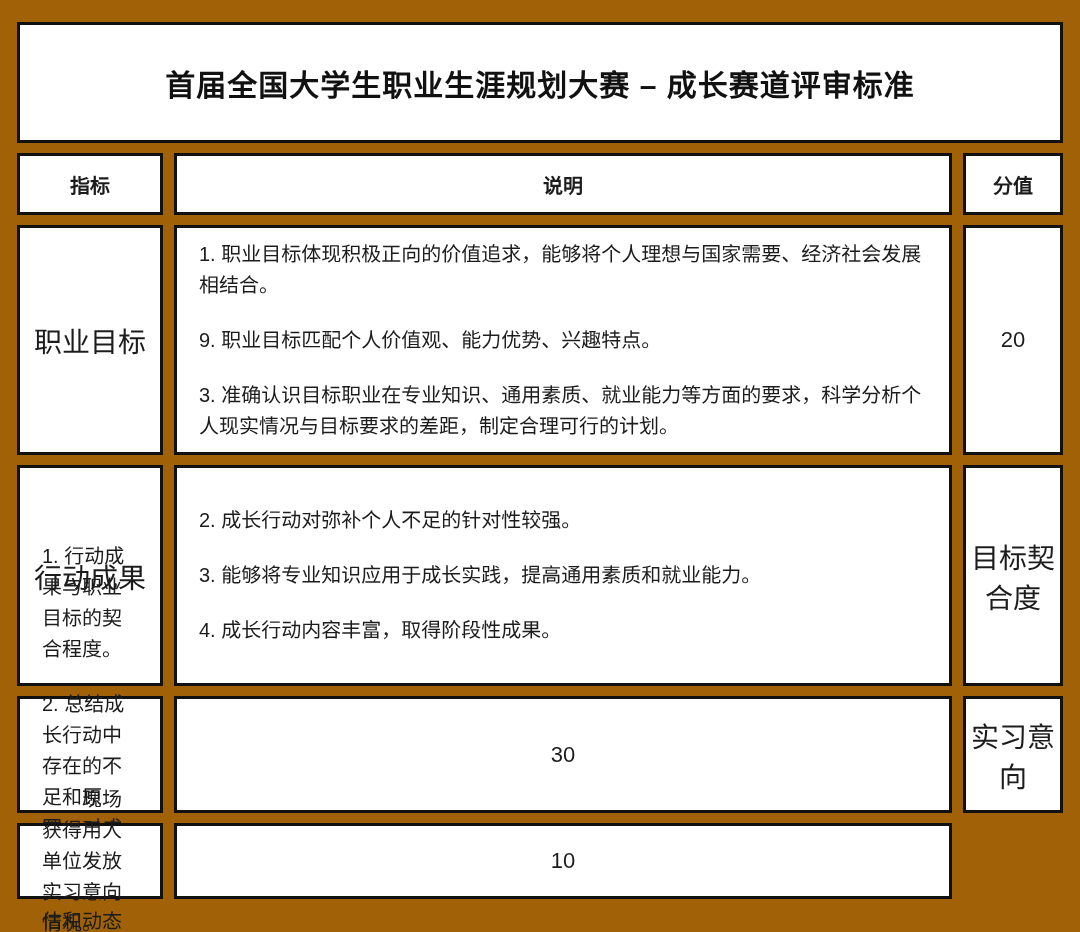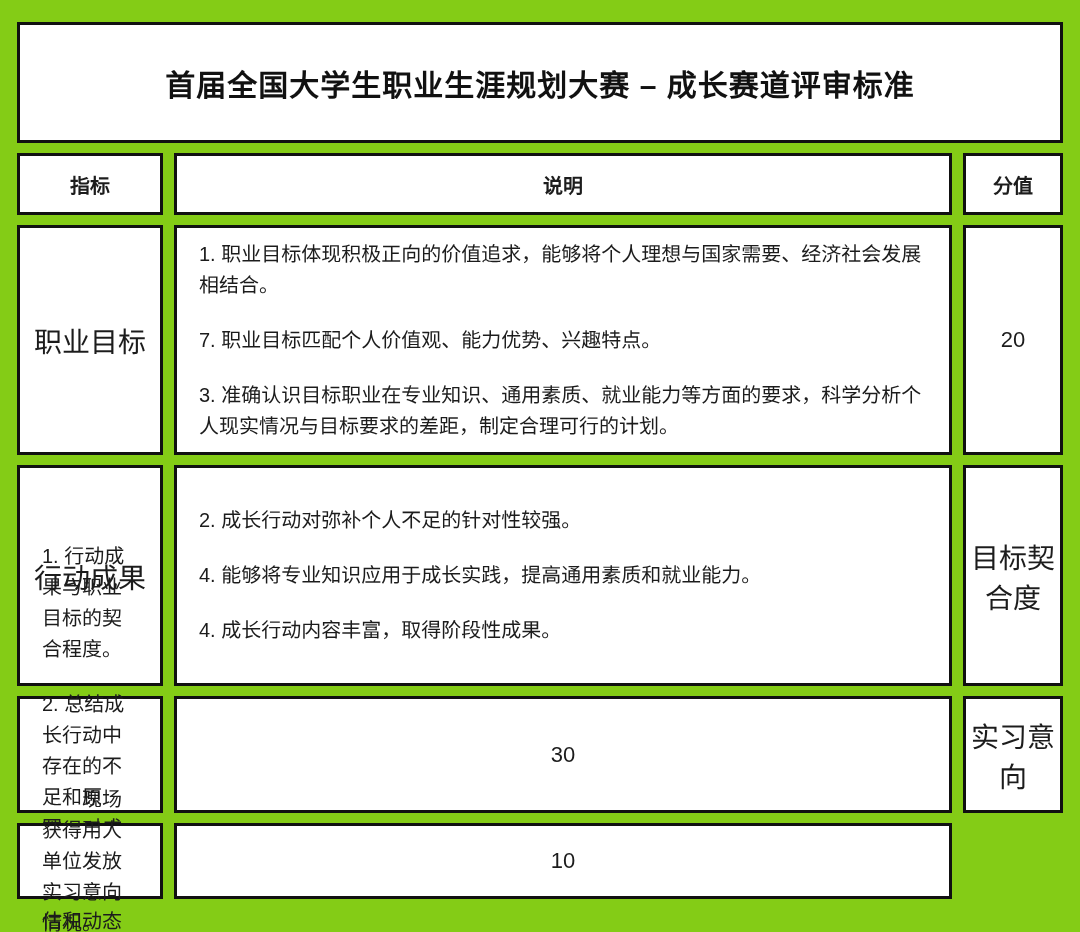--- a/index.html
+++ b/index.html
@@ -6,21 +6,21 @@
   html, body {
     width: 1080px;
     background: #ffffff;
     font-family: "Liberation Sans", "DejaVu Sans", sans-serif;
     color: #1c1c1c;
   }
   .page {
     width: 1080px;
     height: 932px;
     padding: 22px 17px 24px 17px;
-    background: #84cc16;
+    background: #a16207;
   }
   .title-box {
     height: 121px;
     border: 3px solid #111111;
     display: flex;
     align-items: center;
     justify-content: center;
     margin-bottom: 10px;
     background: #ffffff;
   }
@@ -88,33 +88,33 @@
     </div>
     <div class="cell center head">
       <span>分值</span>
     </div>
 
     <div class="cell center indicator">
       <span>职业目标</span>
     </div>
     <div class="cell desc">
       <p>1. 职业目标体现积极正向的价值追求，能够将个人理想与国家需要、经济社会发展相结合。</p>
-      <p>7. 职业目标匹配个人价值观、能力优势、兴趣特点。</p>
+      <p>9. 职业目标匹配个人价值观、能力优势、兴趣特点。</p>
       <p>3. 准确认识目标职业在专业知识、通用素质、就业能力等方面的要求，科学分析个人现实情况与目标要求的差距，制定合理可行的计划。</p>
     </div>
     <div class="cell center score">
       <span>20</span>
     </div>
 
     <div class="cell center indicator">
       <span>行动成果</span>
     </div>
     <div class="cell desc">
       <p>2. 成长行动对弥补个人不足的针对性较强。</p>
-      <p>4. 能够将专业知识应用于成长实践，提高通用素质和就业能力。</p>
+      <p>3. 能够将专业知识应用于成长实践，提高通用素质和就业能力。</p>
       <p>4. 成长行动内容丰富，取得阶段性成果。</p>
     </div>
 
     <div class="cell center indicator">
       <span>目标契合度</span>
     </div>
     <div class="cell desc">
       <p>1. 行动成果与职业目标的契合程度。</p>
       <p>2. 总结成长行动中存在的不足和原因，对成长计划进行自我评估和动态调整。</p>
     </div>

